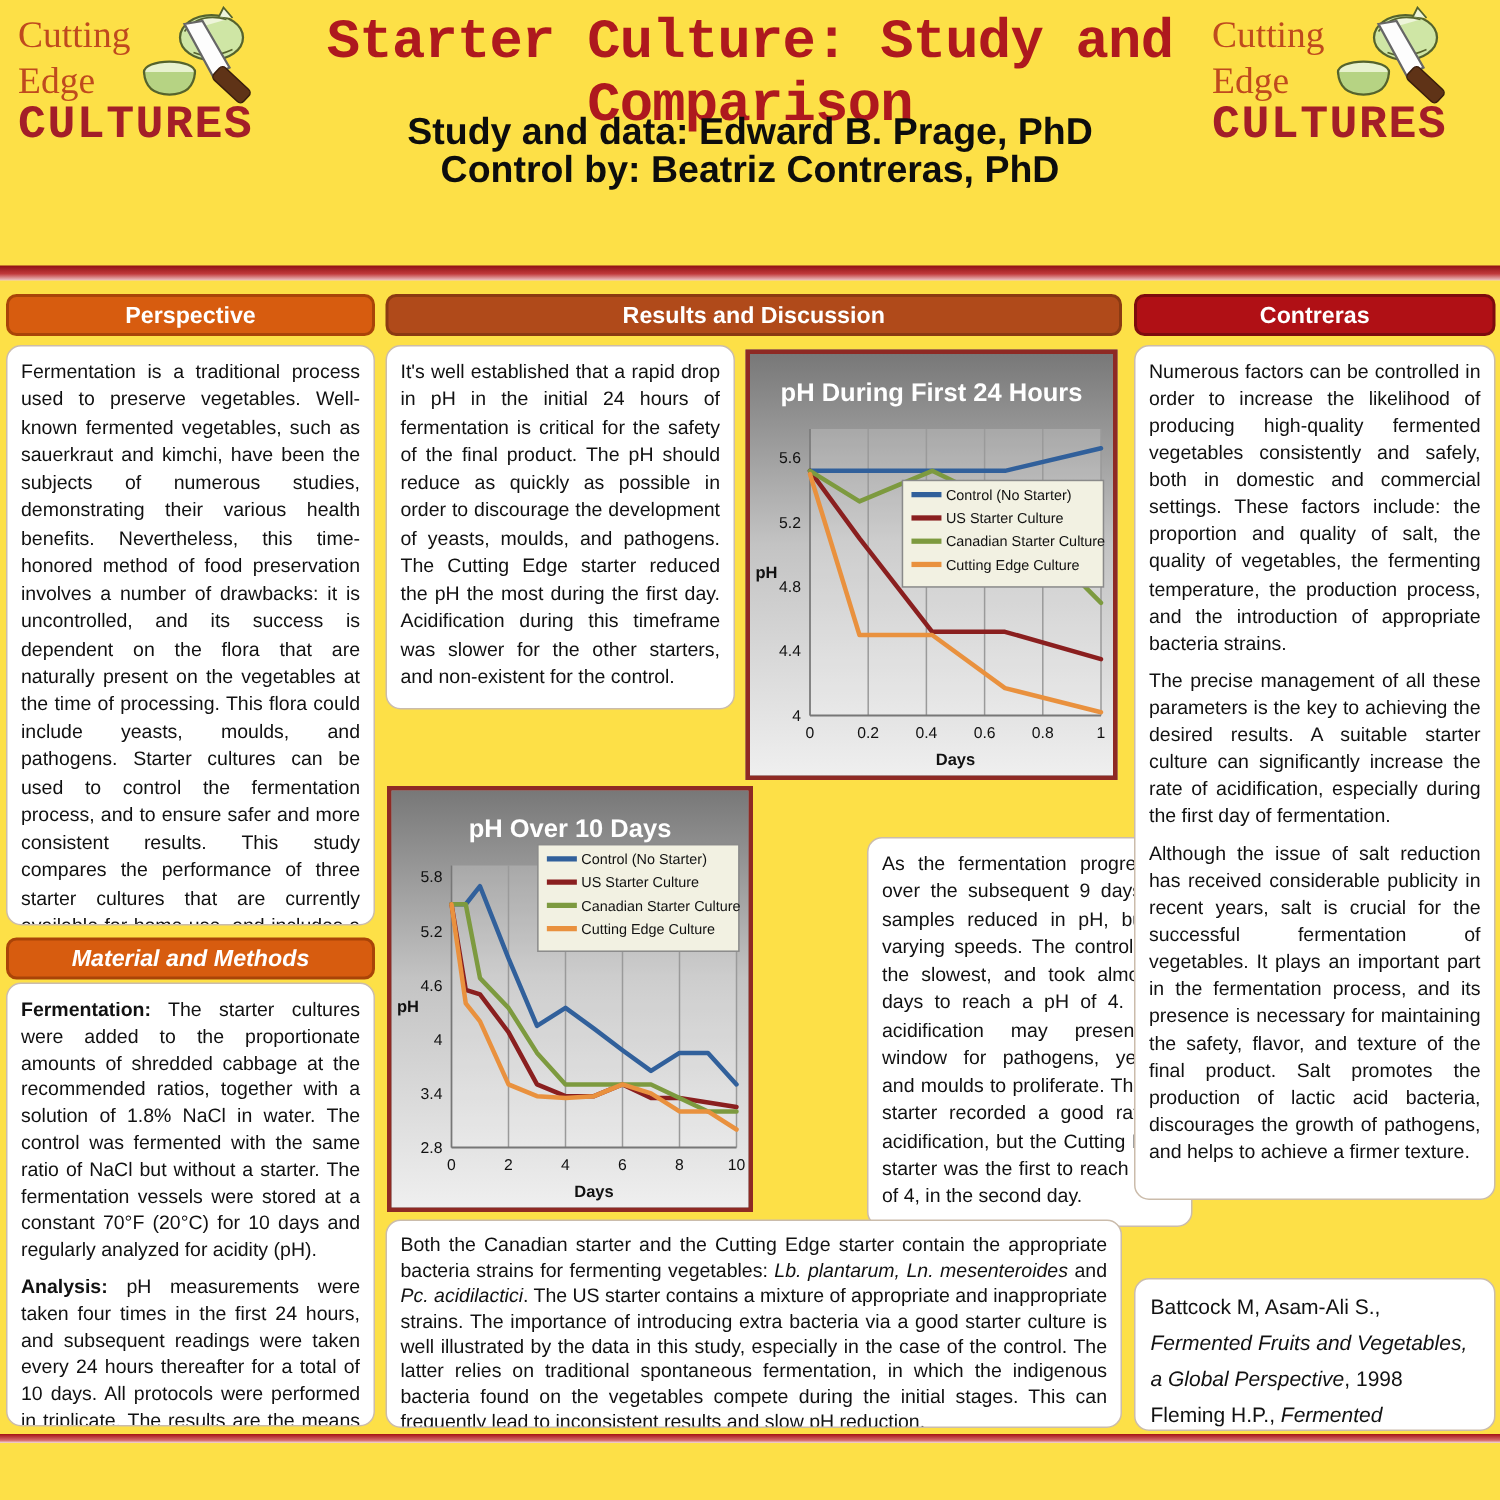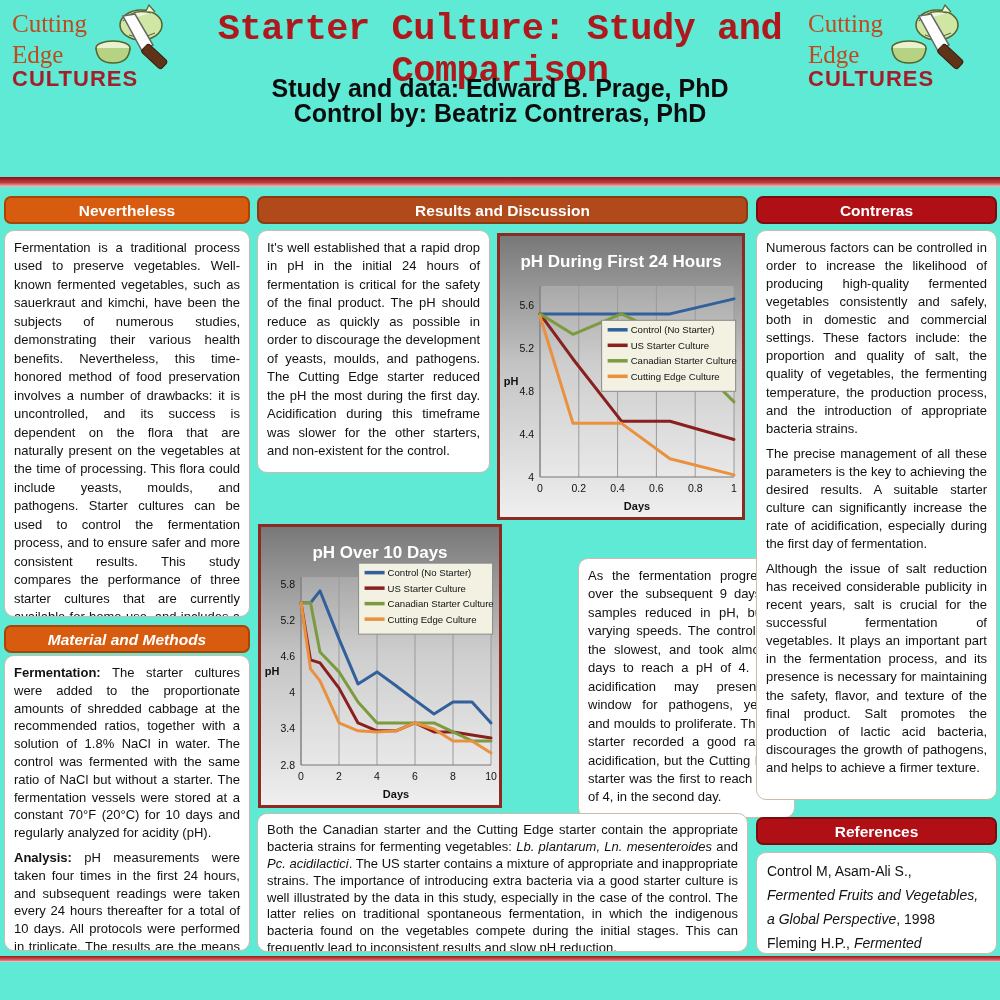--- a/index.html
+++ b/index.html
@@ -1,26 +1,26 @@
 <!DOCTYPE html>
 <html><head>
 <meta charset="utf-8">
 <style>
   html,body{margin:0;padding:0;background:#ffffff;}
   body{font-family:"Liberation Sans",sans-serif;color:#111;}
-  .poster{position:relative;width:1000px;height:1000px;background:#5eead4;overflow:hidden;}
+  .poster{position:relative;width:1000px;height:1000px;background:#fde047;overflow:hidden;}
 
   
   .logo{position:absolute;top:4px;width:188px;}
   .logo.left{left:12px;}
   .logo.right{right:4px;}
   .logo-top{display:flex;align-items:flex-start;}
   .logo-words{font-family:"Liberation Serif",serif;color:#bf4a1e;font-size:25px;line-height:1.25;padding-top:4px;}
   .logo-art{margin-left:2px;}
-  .logo-cultures{font-family:Liberation Sans, sans-serif;color:#a31e28;font-size:22px;font-weight:bold;letter-spacing:1px;margin-top:-10px;}
+  .logo-cultures{font-family:Liberation Mono, monospace;color:#a31e28;font-size:31px;font-weight:bold;letter-spacing:1px;margin-top:-10px;}
   .title{position:absolute;left:195px;right:195px;top:8px;text-align:center;font-size:37px;font-weight:bold;color:#ae191e;letter-spacing:-0.5px;font-family:Liberation Mono, monospace;}
   .byline{position:absolute;left:200px;right:200px;text-align:center;font-weight:bold;font-size:25px;color:#0d0d0d;}
   .byline.b1{top:74px;}
   .byline.b2{top:99px;}
   .topband{position:absolute;left:0;right:0;top:177px;height:10px;background:linear-gradient(to bottom,#8f1013,#c03a3c 55%,#eec6c6);}
 
   
   .col{position:absolute;top:196px;}
   .col.leftcol{left:4px;width:246px;height:760px;}
   .col.midcol{left:256px;width:494px;height:760px;}
@@ -103,21 +103,21 @@
     </div>
     <div class="logo-cultures">CULTURES</div>
   </div>
 
   <div class="title">Starter Culture: Study and Comparison</div>
   <div class="byline b1">Study and data: Edward B. Prage, PhD</div>
   <div class="byline b2">Control by: Beatriz Contreras, PhD</div>
   <div class="topband"></div>
 
   <div class="col leftcol">
-    <div class="bar orange">Nevertheless</div>
+    <div class="bar orange">Perspective</div>
     <div class="tbox intro-box">
       <p>Fermentation is a traditional process used to preserve vegetables. Well-known fermented vegetables, such as sauerkraut and kimchi, have been the subjects of numerous studies, demonstrating their various health benefits. Nevertheless, this time-honored method of food preservation involves a number of drawbacks: it is uncontrolled, and its success is dependent on the flora that are naturally present on the vegetables at the time of processing. This flora could include yeasts, moulds, and pathogens. Starter cultures can be used to control the fermentation process, and to ensure safer and more consistent results. This study compares the performance of three starter cultures that are currently available for home use, and includes a control, without a starter.</p>
     </div>
     <div class="bar orange mm-bar">Material and Methods</div>
     <div class="tbox mm-box">
       <p><span style="font-weight: bold;">Fermentation:</span><span> The starter cultures were added to the proportionate amounts of shredded cabbage at the recommended ratios, together with  a solution of 1.8% NaCl in water. The control was fermented with the same ratio of NaCl but without a starter. The fermentation vessels were stored at a constant 70°F (20°C) for 10 days and regularly analyzed for acidity (pH).</span></p>
       <p><span style="font-weight: bold;">Analysis:</span><span> pH measurements were taken four times in the first 24 hours, and subsequent readings were taken every 24 hours thereafter for a total of 10 days. All protocols were performed in triplicate. The results are the means of the 3 data sets.</span></p>
     </div>
   </div>
 
@@ -231,23 +231,22 @@
     </div>
   </div>
 
   <div class="col rightcol">
     <div class="bar red">Contreras</div>
     <div class="tbox conc-box">
       <p>Numerous factors can be controlled in order to increase the likelihood of producing high-quality fermented vegetables consistently and safely, both in domestic and commercial settings. These factors include: the proportion and quality of salt, the quality of vegetables, the fermenting temperature, the production process, and the introduction of appropriate bacteria strains.</p>
       <p>The precise management of all these parameters is the key to achieving the desired results. A suitable starter culture can significantly increase the rate of acidification, especially during the first day of fermentation.</p>
       <p>Although the issue of salt reduction has received considerable publicity in recent years, salt is crucial for the successful fermentation of vegetables. It plays an important part in the fermentation process, and its presence is necessary for maintaining the safety, flavor, and texture of the final product. Salt promotes the production of lactic acid bacteria, discourages the growth of pathogens, and helps to achieve a firmer texture.</p>
     </div>
-    <div class="bar red ref-bar">References</div>
     <div class="tbox ref-box">
-      <span class="ref-line"><span>Control M, Asam-Ali S.,</span></span>
+      <span class="ref-line"><span>Battcock M, Asam-Ali S.,</span></span>
       <span class="ref-line"><span style="font-style: italic;">Fermented Fruits and Vegetables,</span></span>
       <span class="ref-line"><span style="font-style: italic;">a Global Perspective</span><span>, 1998</span></span>
       <span class="ref-line"><span>Fleming H.P., </span><span style="font-style: italic;">Fermented Vegetables</span></span>
     </div>
   </div>
 
   <div class="footline"></div>
 
 </div>
 

